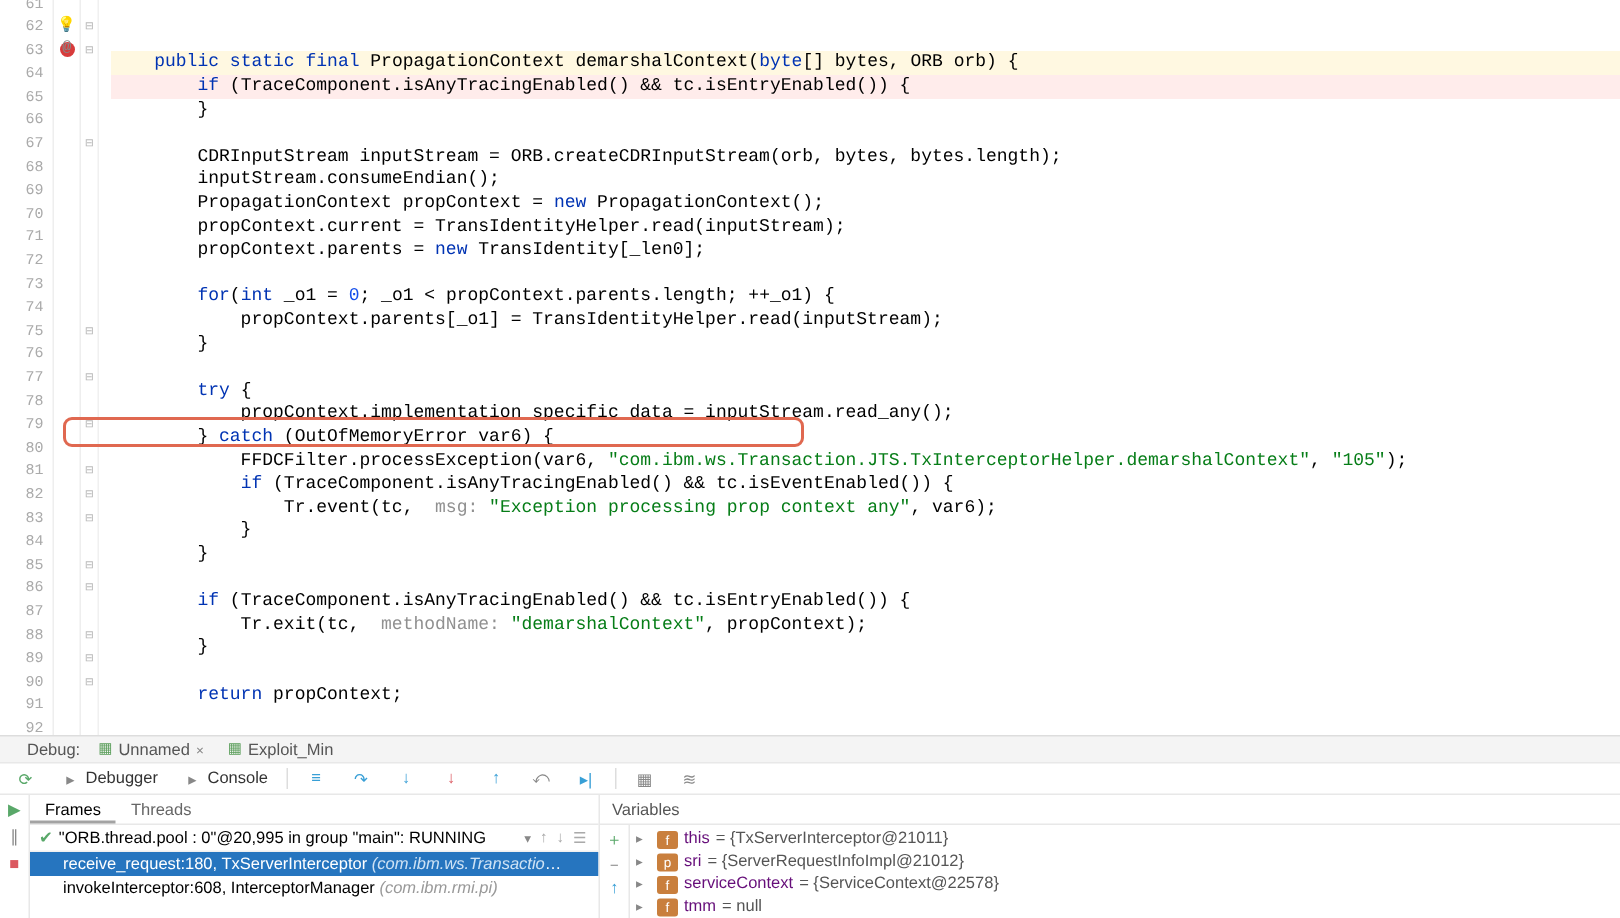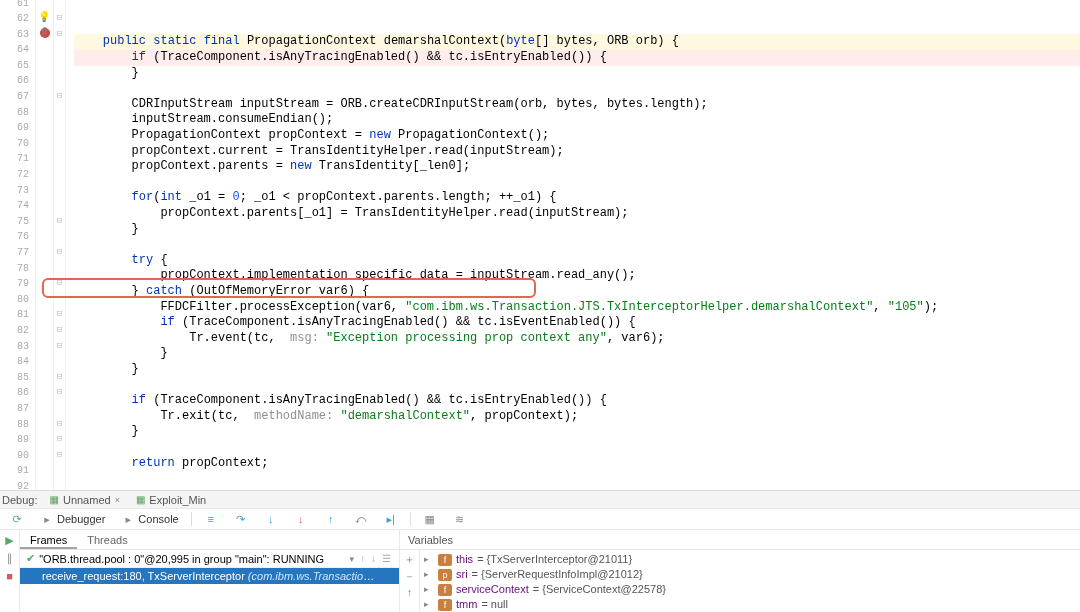--- a/index.html
+++ b/index.html
@@ -60,21 +60,21 @@
   width: 494px;
   height: 20px;
   pointer-events: none;
 }
 .debug-label {
   height: 18px; line-height: 18px;
   background: #f4f4f4;
   color: #555;
   font-family: -apple-system, sans-serif;
   font-size: 11px;
-  padding-left: 2px;
+  padding-left: 18px;
   display: flex;
   align-items: center;
   gap: 8px;
   border-top: 1px solid #ddd;
   text-align: center;
 }
 .tab {
   display: inline-flex; align-items: center; gap: 4px; padding: 0 4px;
 }
 .tab .close-x { color: #888; font-size: 9px; }
@@ -347,20 +347,21 @@
       <span class="thread-name">"ORB.thread.pool : 0"@20,995 in group "main": RUNNING</span>
       <span class="dd">▾</span>
       <span class="nav-icons">
         <span>↑</span>
         <span>↓</span>
         <span>☰</span>
       </span>
     </div>
     <div class="frame-list">
         <div class="frame-row selected">receive_request:180, TxServerInterceptor <span class="pkg">(com.ibm.ws.Transaction.JTS)</span></div>
+        <div class="frame-row">invokeInterceptor:608, InterceptorManager <span class="pkg">(com.ibm.rmi.pi)</span></div>
       </div>
   </div>
   <div class="vars-panel">
     <div class="vars-header">Variables</div>
     <div class="vars-body">
       <div class="vars-tools">
         <span class="sbtn ic-green">＋</span>
         <span class="sbtn ic-gray">－</span>
         <span class="sbtn ic-blue">↑</span>
       </div>

